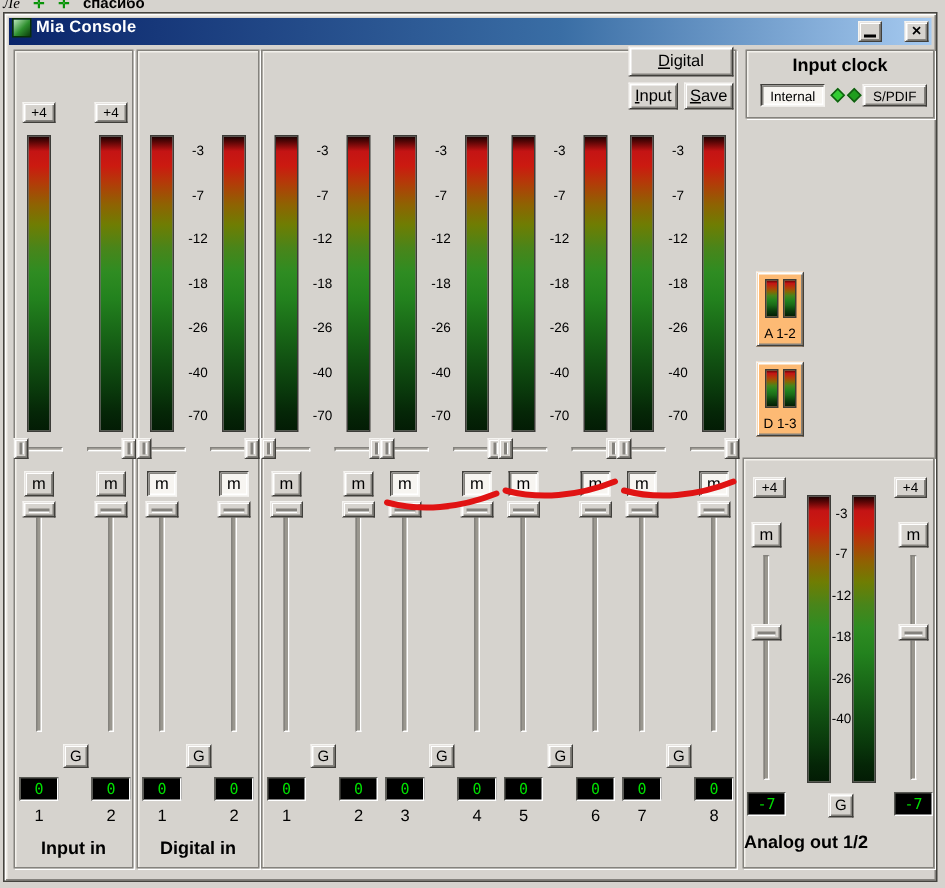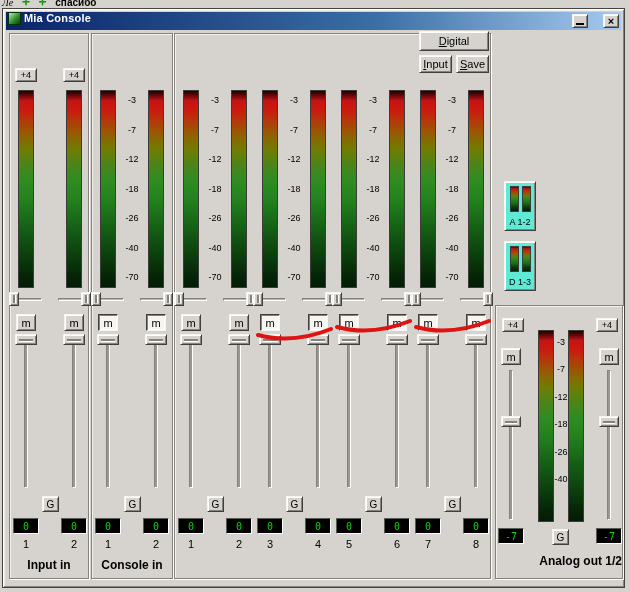--- a/index.html
+++ b/index.html
@@ -86,21 +86,21 @@
   .groupbox{position:absolute;left:494px;top:24px;width:126px;height:46px;border:1px solid #84827d;
             box-shadow:1px 1px 0 #fff,inset 1px 1px 0 #f3f1ec}
   .gb-title{position:absolute;top:2px;left:0;width:100%;text-align:center;font-size:12px;font-weight:bold}
   .ic-btn{height:15px;font-size:9px;top:22px}
   #ic-internal{left:9px;width:43px}
   #ic-spdif{left:77px;width:43px}
   .led{position:absolute;top:26px;width:7px;height:7px;transform:rotate(45deg);background:#33cc33;border:1px solid #135c13}
   #led1{left:57px}
   #led2{left:68px;background:#1f9e1f}
 
-  .monitor{position:absolute;left:501px;width:32px;height:50px;background:#5eead4;
+  .monitor{position:absolute;left:501px;width:32px;height:50px;background:#fdba74;
            border:1px solid;border-color:#f5f4f1 #403f3b #403f3b #f5f4f1;box-shadow:inset 1px 1px 0 #fff,inset -1px -1px 0 #84827d}
   #mon-a{top:172px}
   #mon-d{top:232px}
   .mini{position:absolute;top:4px;width:9px;height:26px;border:1px solid #3c3c38;left:5px;
     background:linear-gradient(to bottom,
       #5e0606 0%, #c41414 8%, #b23c08 20%, #8f6202 30%,
       #49851a 42%, #23821e 55%, #1a6b18 68%, #0a3a0c 85%, #031c05 100%)}
   .mini.m2{left:17px}
   .mon-label{position:absolute;bottom:3px;left:0;width:100%;text-align:center;font-size:9px}
 
@@ -127,21 +127,21 @@
   #ao-meter-l{left:42px}
   #ao-meter-r{left:72px}
   #ao-scale{position:absolute;left:58px;top:24px;width:14px;height:192px;display:flex;flex-direction:column;
             justify-content:space-between;align-items:center;padding:8px 0 38px 0;font-size:9px;line-height:9px}
   .ao-display{position:absolute;top:222px;width:26px;height:16px;background:#000;color:#00dc00;
               font-family:"DejaVu Sans Mono",monospace;font-size:10px;display:flex;align-items:center;justify-content:center;
               border:1px solid;border-color:#5a5a55 #fff #fff #5a5a55}
   #ao-disp-l{left:2px}
   #ao-disp-r{left:100px}
   #ao-g{left:56px;top:223px;width:17px;height:16px;font-size:10px}
-  .ao-title{position:absolute;top:248px;left:0;width:100%;text-align:right;font-size:12px;font-weight:bold}
+  .ao-title{position:absolute;top:248px;left:0;width:100%;text-align:left;font-size:12px;font-weight:bold}
   .slabel{display:block}
 </style>
 </head>
 <body>
 
 <div class="bg-frag">
   <span class="bg-left">Ле</span>
   <span class="bg-ico">✛</span>
   <span class="bg-ico">✛</span>
   <span class="bg-text">спасибо</span>
@@ -241,21 +241,21 @@
             <div class="slabel">-3</div>
             <div class="slabel">-7</div>
             <div class="slabel">-12</div>
             <div class="slabel">-18</div>
             <div class="slabel">-26</div>
             <div class="slabel">-40</div>
             <div class="slabel">-70</div>
           </div>
           <div class="btn gbtn">G</div>
         </div>
-        <div class="glabel">Console in</div>
+        <div class="glabel">Digital in</div>
       </div>
       <div class="group" style="left: 171px; width: 317px;">
         <div class="pair" style="left: 0px;">
           <div class="strip" style="left: 0px;">
             <div class="meter"></div>
             <div class="pan">
               <div class="pan-track"></div>
               <div class="pan-thumb pleft"></div>
             </div>
             <div class="btn mbtn">m</div>
@@ -416,20 +416,31 @@
             <div class="slabel">-70</div>
           </div>
           <div class="btn gbtn">G</div>
           <div class="scribble"><svg width="80" height="26" viewBox="0 0 80 26">
               <path d="M4 15 C 26 21, 52 19, 77 9" fill="none" stroke="#e01313" stroke-width="4" stroke-linecap="round"></path>
             </svg></div>
         </div>
       </div>
     </div>
 
+  <div class="groupbox">
+    <div class="gb-title">Input clock</div>
+    <div class="btn toggled ic-btn" id="ic-internal">
+        <span>Internal</span>
+      </div>
+    <span class="led" id="led1"></span>
+    <span class="led" id="led2"></span>
+    <div class="btn ic-btn" id="ic-spdif">
+        <span>S/PDIF</span>
+      </div>
+  </div>
 
   <div class="monitor" id="mon-a">
     <div class="mini"></div>
     <div class="mini m2"></div>
     <div class="mon-label">A 1-2</div>
   </div>
   <div class="monitor" id="mon-d">
     <div class="mini"></div>
     <div class="mini m2"></div>
     <div class="mon-label">D 1-3</div>

